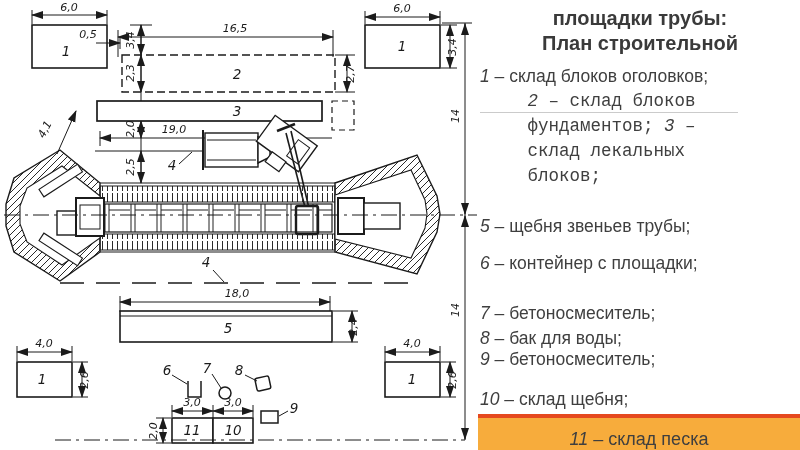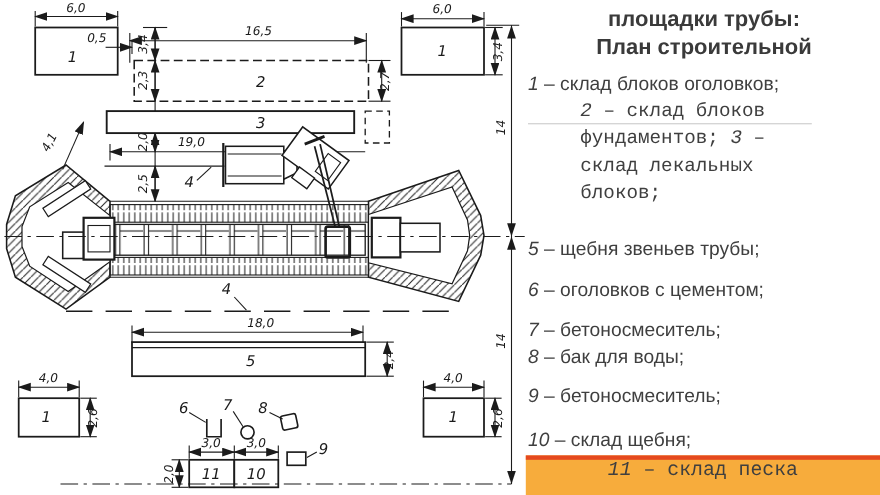--- a/index.html
+++ b/index.html
@@ -13,22 +13,22 @@
   .thin{stroke:#1b1b1b;stroke-width:1;fill:none;}
   
   .panel{position:absolute;left:480px;top:0;width:320px;height:450px;color:#3f3f3f;}
   .ln{position:absolute;left:0;width:100%;text-align:left;font-size:17.5px;line-height:25px;}
   .num{font-style:italic;}
   .p-title{position:absolute;top:6px;left:0;width:100%;text-align:center;
            font-weight:bold;font-size:20px;line-height:25px;color:#3a3a3a;}
   .wrapbox{max-width:225px;margin:0 auto;font-family:Liberation Mono, monospace;}
   .grayline{position:absolute;top:112px;left:0;width:258px;height:1px;background:#cbcbcb;}
   .band{position:absolute;left:478px;bottom:0;width:322px;height:32px;
-        border-top:4px solid; display:flex;align-items:flex-start;justify-content:center;
-        font-size:18px;color:#3f3f3f;font-family:Liberation Mono, monospace;}
+        border-top:4px solid; display:flex;align-items:flex-end;justify-content:center;
+        font-size:18px;color:#3f3f3f;}
 </style>
 </head>
 <body>
 
 <div class="stage">
 
   <svg class="draw" viewBox="0 0 480 450" width="480" height="450">
     <defs>
       <marker id="ar" markerWidth="12" markerHeight="9" refX="11" refY="4" orient="auto-start-reverse">
         <path d="M0,0 L12,4 L0,8 z" fill="#1b1b1b"></path>
@@ -291,24 +291,24 @@
     </div>
 
 
     <div class="ln" style="top:214px">
       <span class="num">5</span>
       <span>– щебня звеньев трубы;</span>
     </div>
 
     <div class="ln" style="top:251px">
       <span class="num">6</span>
-      <span>– оголовков с цементом;</span>
-    </div>
-
-    <div class="ln" style="top:287px">
+      <span>– контейнер с площадки;</span>
+    </div>
+
+    <div class="ln" style="top:301px">
       <div>
         <span class="num">7</span>
         <span>– бетоносмеситель;</span>
       </div>
       <div>
         <span class="num">8</span>
         <span>– бак для воды;</span>
       </div>
     </div>
 

